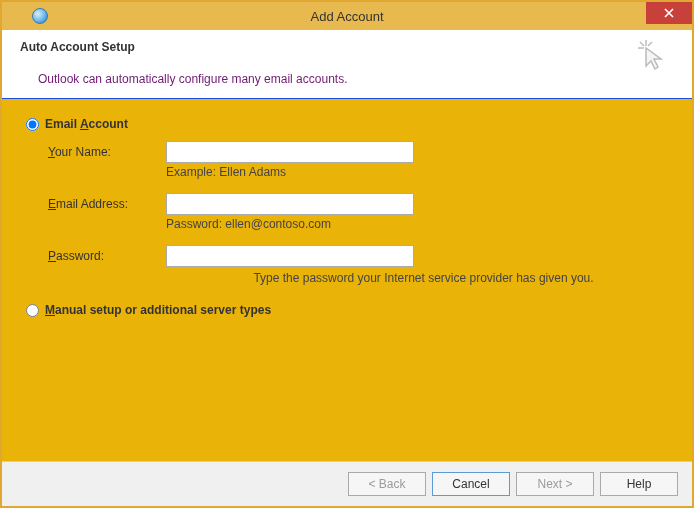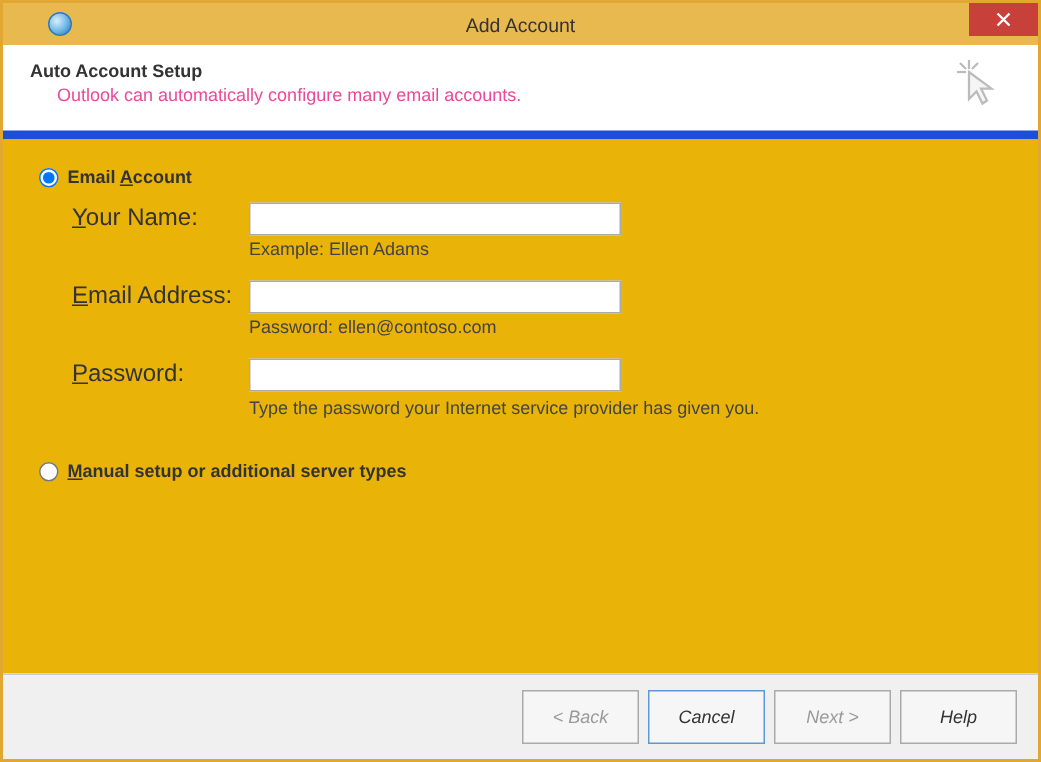--- a/index.html
+++ b/index.html
@@ -47,72 +47,71 @@
     right: 0; top: 0;
     width: 46px; height: 22px;
     background: #c8403a;
     color: #fff;
     display: flex; align-items: center; justify-content: center;
     font-size: 13px;
     cursor: pointer;
   }
   .header-panel {
     background: #fff;
-    border-bottom: 6px solid #1d4ed8;
+    border-bottom: 1px solid #1d4ed8;
     padding: 10px 18px 12px 18px;
     display: flex;
     justify-content: space-between;
     align-items: flex-start;
   }
   .header-title { font-weight: bold; font-size: 12px; color: #333; }
-  .header-sub { font-size: 12px; color: #ec4899; margin-left: 18px; margin-top: 2px; }
+  .header-sub { font-size: 12px; color: #701a75; margin-left: 18px; margin-top: 18px; }
   .cursor-icon { color: #bbb; margin-right: 4px; margin-top: -2px; }
   .content {
     flex: 1;
     padding: 18px 11px 0 24px;
     background: #eab308;
     color: #333;
   }
   .radio-row {
     display: flex;
     align-items: center;
     margin-bottom: 10px;
   }
   .radio-row input[type=radio] { margin: 0 6px 0 0; }
   .radio-label { font-weight: bold; font-size: 12px; }
   .form-block { margin-left: 22px; margin-bottom: 10px; }
   .field-row { display: flex; align-items: center; margin-bottom: 2px; }
-  .field-label { width: 118px; font-size: 16px; color: #333; }
+  .field-label { width: 118px; font-size: 12px; color: #333; }
   .field-input {
     width: 248px; height: 22px;
     border: 1px solid #aaa;
     background: #fff;
     font-size: 12px;
     padding: 0 4px;
   }
   .hint-row { margin-left: 118px; font-size: 12px; color: #444; margin-bottom: 14px; }
   .u { text-decoration: underline; }
   .footer {
     border-top: 1px solid #ccc;
     padding: 10px 14px;
     display: flex;
     justify-content: flex-end;
     gap: 6px;
     background: #f0f0f0;
   }
   .btn {
     min-width: 78px;
-    height: 36px;
+    height: 24px;
     border: 1px solid #aaa;
     background: #f6f6f6;
     font-size: 12px;
     color: #333;
     cursor: pointer;
     padding: 0 8px;
-    font-style: italic;
   }
   .btn:disabled { color: #9a9a9a; cursor: default; }
   .btn.primary { border: 1px solid #5a9bd5; }
 </style>
 </head>
 <body>
 
 <div class="window">
 
   <div class="titlebar">
@@ -161,21 +160,21 @@
       <div class="field-row">
         <div class="field-label"><span class="u">E</span>mail Address:</div>
         <input class="field-input" type="text" value="" style="">
       </div>
       <div class="hint-row">Password: ellen@contoso.com</div>
 
       <div class="field-row" style="margin-bottom:4px;">
         <div class="field-label"><span class="u">P</span>assword:</div>
         <input class="field-input" type="password" value="" style="">
       </div>
-      <div class="hint-row" style="margin-bottom:28px;">Type the password your Internet service provider has given you.</div>
+      <div class="hint-row" style="margin-bottom:18px;text-align:center;">Type the password your Internet service provider has given you.</div>
 
     </div>
 
     <div class="radio-row">
       <input type="radio" name="setup" style="">
       <span class="radio-label" style="font-weight:bold;"><span class="u">M</span>anual setup or additional server types</span>
     </div>
 
   </div>
 

